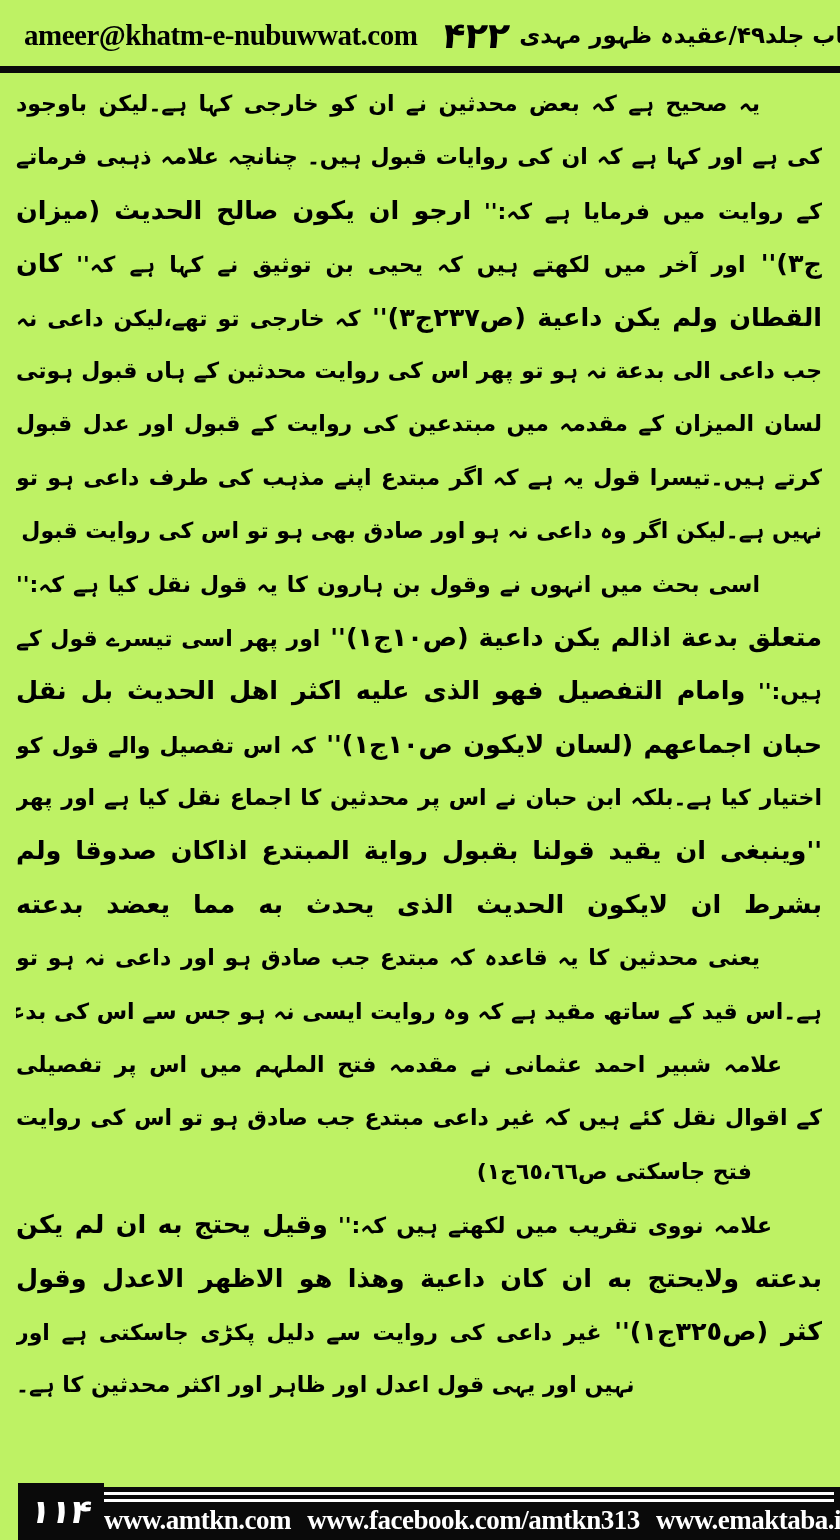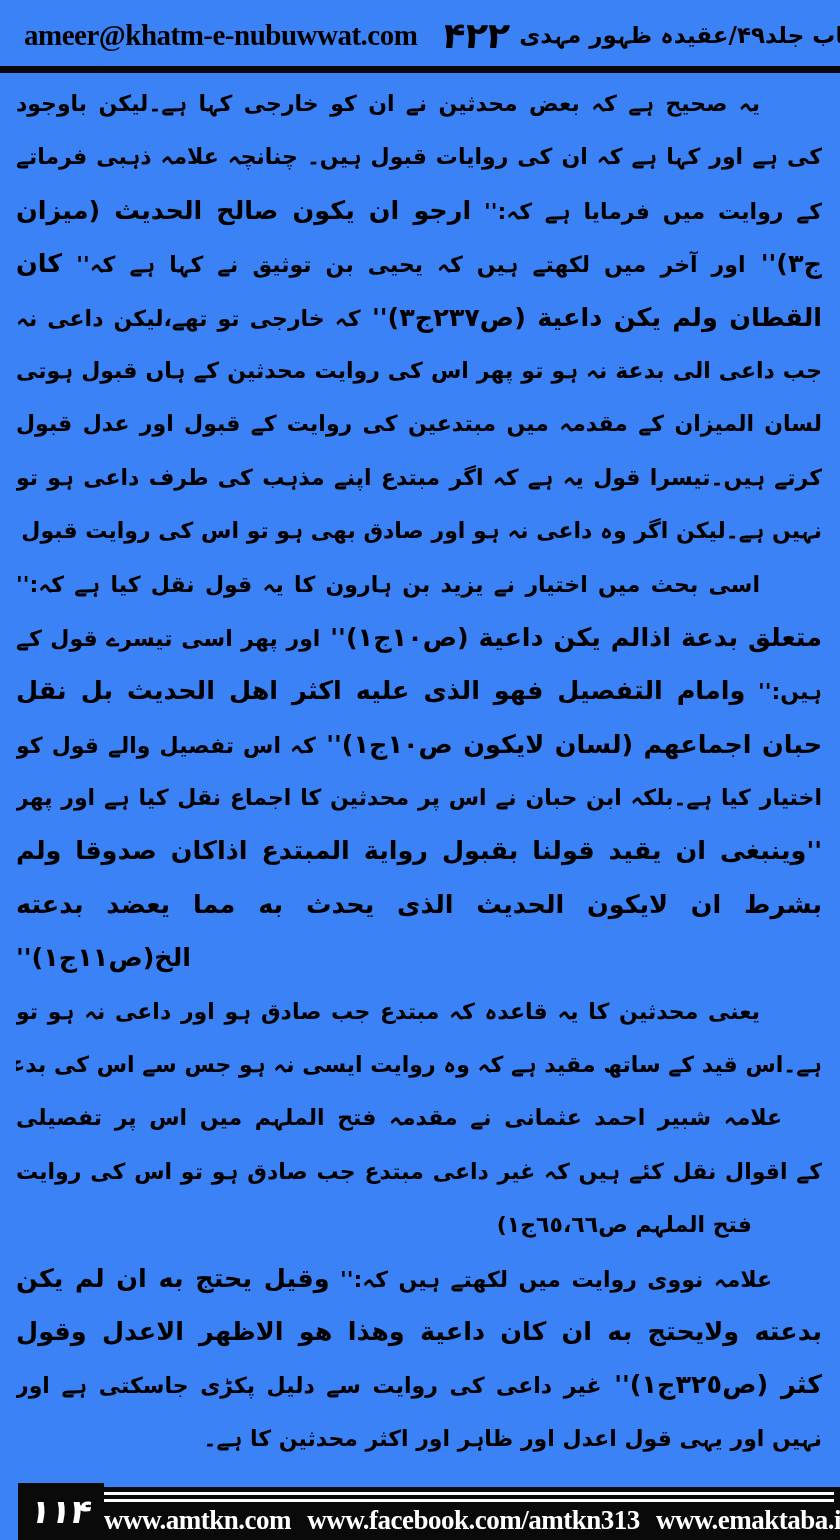--- a/index.html
+++ b/index.html
@@ -1,17 +1,17 @@
 <!DOCTYPE html>
 <html lang="ur"><head>
 <meta charset="utf-8">
 <style>
   html,body{margin:0;padding:0;background:#e8e8e8;}
   .page{
-    position:relative;width:840px;height:1540px;background:#3b82f6;
+    position:relative;width:840px;height:1540px;background:#bef264;
     margin:0 auto;overflow:hidden;color:#000;
     font-family:"DejaVu Sans",sans-serif;
   }
   
   .header{
     display:flex;align-items:center;
     padding:12px 14px 0 24px;height:58px;box-sizing:border-box;
   }
   .email{
     font-family:"Liberation Serif",serif;font-weight:bold;
@@ -31,21 +31,21 @@
   .body-text{
     direction:rtl;padding:4px 18px 0 16px;
   }
   .line{
     height:53.4px;line-height:53.4px;overflow:hidden;
     white-space:nowrap;font-weight:bold;
   }
   .line.justify{white-space:normal;text-align:justify;text-align-last:justify;height:53.4px;}
   .line.right{text-align:right;}
   .line.left{text-align:left;}
-  .line.center{text-align:right;}
+  .line.center{text-align:left;}
   .urdu{font-size:22px;}
   .arabic{font-size:25.5px;font-family:"DejaVu Sans",sans-serif;}
   
   .footer{position:absolute;left:0;bottom:0;width:840px;height:57px;}
   .page-num-box{
     position:absolute;left:18px;top:0;width:86px;height:57px;background:#0a0a0a;
     display:flex;align-items:center;justify-content:center;
   }
   .page-num-box .num{
     color:#fff;font-weight:bold;font-size:33px;transform:skewX(-12deg);
@@ -79,34 +79,33 @@
   <div class="body-text">
       <div class="line justify" style="padding-right: 62px;"><span class="urdu">یہ صحیح ہے کہ بعض محدثین نے ان کو خارجی کہا ہے۔لیکن باوجود اس کے ان کی توثیق بھی</span></div>
       <div class="line justify"><span class="urdu">کی ہے اور کہا ہے کہ ان کی روایات قبول ہیں۔ چنانچہ علامہ ذہبی فرماتے ہیں کہ امام احمد نے ان</span></div>
       <div class="line justify"><span class="urdu">کے روایت میں فرمایا ہے کہ:'' </span><span class="arabic">ارجو ان یکون صالح الحدیث (میزان الاعتدال ج٢٣٦</span></div>
       <div class="line justify"><span class="arabic">ج٣)'' </span><span class="urdu">اور آخر میں لکھتے ہیں کہ یحیی بن توثیق نے کہا ہے کہ'' </span><span class="arabic">کان عمران القطان یری رای</span></div>
       <div class="line justify"><span class="arabic">القطان ولم یکن داعیة (ص٢٣٧ج٣)'' </span><span class="urdu">کہ خارجی تو تھے،لیکن داعی نہ تھے اور مبتدع</span></div>
       <div class="line justify"><span class="urdu">جب داعی الی بدعة نہ ہو تو پھر اس کی روایت محدثین کے ہاں قبول ہوتی ہے۔چنانچہ حافظ ابن حجر</span></div>
       <div class="line justify"><span class="urdu">لسان المیزان کے مقدمہ میں مبتدعین کی روایت کے قبول اور عدل قبول کے متعلق تین قول نقل</span></div>
       <div class="line justify"><span class="urdu">کرتے ہیں۔تیسرا قول یہ ہے کہ اگر مبتدع اپنے مذہب کی طرف داعی ہو تو اس کی روایت قبول</span></div>
       <div class="line right"><span class="urdu">نہیں ہے۔لیکن اگر وہ داعی نہ ہو اور صادق بھی ہو تو اس کی روایت قبول ہوتی ہے۔</span></div>
-      <div class="line justify" style="padding-right: 62px;"><span class="urdu">اسی بحث میں اختیار نے یزید بن ہارون کا یہ قول نقل کیا ہے کہ:'' </span></div>
+      <div class="line justify" style="padding-right: 62px;"><span class="urdu">اسی بحث میں انہوں نے وقول بن ہارون کا یہ قول نقل کیا ہے کہ:'' </span></div>
       <div class="line justify"><span class="arabic">متعلق بدعة اذالم یکن داعیة (ص١٠ج١)'' </span><span class="urdu">اور پھر اسی تیسرے قول کے متعلق لکھتے</span></div>
       <div class="line justify"><span class="urdu">ہیں:'' </span><span class="arabic">وامام التفصیل فهو الذی علیه اکثر اهل الحدیث بل نقل فیه ابن</span></div>
       <div class="line justify"><span class="arabic">حبان اجماعهم (لسان لایکون ص١٠ج١)'' </span><span class="urdu">کہ اس تفصیل والے قول کو اکثر محدثین نے</span></div>
       <div class="line justify"><span class="urdu">اختیار کیا ہے۔بلکہ ابن حبان نے اس پر محدثین کا اجماع نقل کیا ہے اور پھر آگے لکھتے ہیں کہ</span></div>
       <div class="line justify"><span class="arabic">''وینبغی ان یقید قولنا بقبول روایة المبتدع اذاکان صدوقا ولم یکن داعیة</span></div>
       <div class="line justify"><span class="arabic">بشرط ان لایکون الحدیث الذی یحدث به مما یعضد بدعته ویشیدها......</span></div>
-      <div class="line left"><span class="arabic">الخ(ص١١ج١)''</span></div>
       <div class="line justify" style="padding-right: 62px;"><span class="urdu">یعنی محدثین کا یہ قاعدہ کہ مبتدع جب صادق ہو اور داعی نہ ہو تو اس کی روایت قبول ہوتی</span></div>
       <div class="line right"><span class="urdu">ہے۔اس قید کے ساتھ مقید ہے کہ وہ روایت ایسی نہ ہو جس سے اس کی بدعت کی تائید ہوتی ہے۔</span></div>
       <div class="line justify" style="padding-right: 40px;"><span class="urdu">علامہ شبیر احمد عثمانی نے مقدمہ فتح الملہم میں اس پر تفصیلی بحث کی ہے اور ابن حجر وسیوطی</span></div>
       <div class="line justify"><span class="urdu">کے اقوال نقل کئے ہیں کہ غیر داعی مبتدع جب صادق ہو تو اس کی روایت قبول ہوتی ہے۔(مقدمہ</span></div>
-      <div class="line right" style="padding-right: 70px;"><span class="urdu">فتح الملہم ص٦٥،٦٦ج١)</span></div>
-      <div class="line justify" style="padding-right: 50px;"><span class="urdu">علامہ نووی روایت میں لکھتے ہیں کہ:'' </span><span class="arabic">وقیل یحتج به ان لم یکن داعیة الی</span></div>
+      <div class="line right" style="padding-right: 70px;"><span class="urdu">فتح جاسکتی ص٦٥،٦٦ج١)</span></div>
+      <div class="line justify" style="padding-right: 50px;"><span class="urdu">علامہ نووی تقریب میں لکھتے ہیں کہ:'' </span><span class="arabic">وقیل یحتج به ان لم یکن داعیة الی</span></div>
       <div class="line justify"><span class="arabic">بدعته ولایحتج به ان کان داعیة وهذا هو الاظهر الاعدل وقول الکثیر والا</span></div>
       <div class="line justify"><span class="arabic">کثر (ص٣٢٥ج١)'' </span><span class="urdu">غیر داعی کی روایت سے دلیل پکڑی جاسکتی ہے اور داعی کی روایت سے</span></div>
       <div class="line center"><span class="urdu">نہیں اور یہی قول اعدل اور ظاہر اور اکثر محدثین کا ہے۔</span></div>
     </div>
 
   <div class="footer">
     <div class="page-num-box">
       <span class="num">۱۱۴</span>
     </div>
     <div class="footer-bar">

